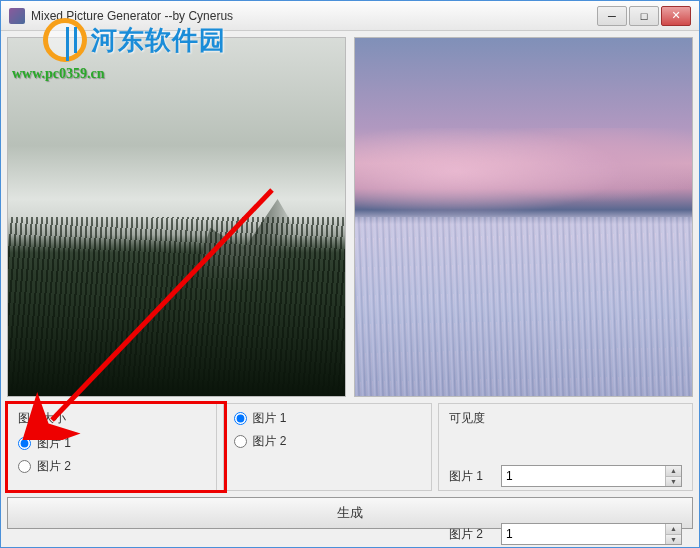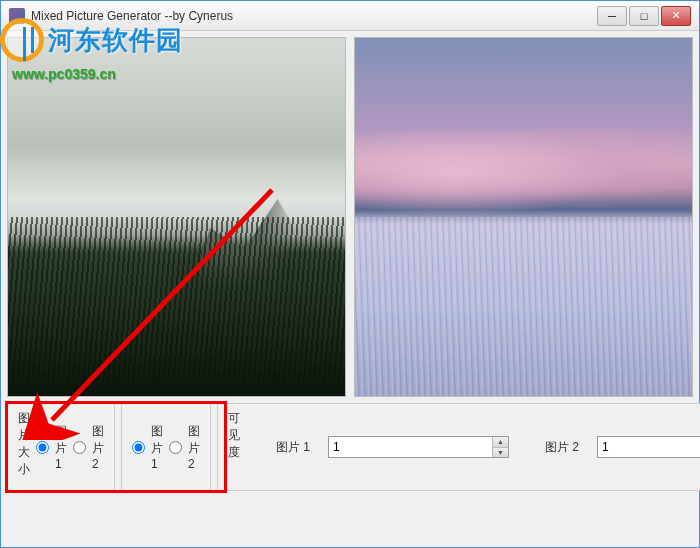--- a/index.html
+++ b/index.html
@@ -8,46 +8,46 @@
     .window { width: 700px; height: 548px; border: 1px solid #4a90d9; background: #f0f0f0; display: flex; flex-direction: column; }
     
     .titlebar { height: 30px; background: linear-gradient(to bottom, #fdfdfd, #e8e8e8); display: flex; align-items: center; padding: 0 8px; border-bottom: 1px solid #ccc; position: relative; }
     .titlebar-icon { width: 16px; height: 16px; background: linear-gradient(135deg, #8a5a9c, #4a6a9c); margin-right: 6px; border-radius: 2px; }
     .titlebar-text { font-size: 12px; color: #333; flex: 1; }
     .window-controls { display: flex; gap: 2px; }
     .win-btn { width: 30px; height: 20px; border: 1px solid #aaa; background: linear-gradient(to bottom, #f0f0f0, #ddd); display: flex; align-items: center; justify-content: center; font-size: 11px; cursor: pointer; border-radius: 2px; }
     .win-btn.close { background: linear-gradient(to bottom, #e9a0a0, #d04a4a); color: #fff; border-color: #a03030; }
     
     .watermark { position: absolute; top: 18px; left: 0px; z-index: 100; pointer-events: none; }
-    .watermark-logo { display: inline-flex; align-items: center; }
+    .watermark-logo { display: inline-flex; align-items: center; margin-left: 43px; }
     .wm-circle { width: 44px; height: 44px; border: 5px solid #f7a01a; border-radius: 50%; position: relative; background: rgba(255,255,255,0.5); }
     .wm-circle::before { content: ""; position: absolute; width: 3px; height: 34px; background: #1a8cd8; left: 18px; top: 4px; }
     .wm-circle::after { content: ""; position: absolute; width: 3px; height: 26px; background: #1a8cd8; left: 26px; top: 4px; }
     .wm-text { font-size: 26px; font-weight: bold; color: #1a8cd8; margin-left: 4px; text-shadow: 1px 1px 2px rgba(255,255,255,0.8); letter-spacing: 1px; }
-    .wm-url { position: absolute; top: 48px; left: 12px; font-size: 14px; font-weight: bold; color: #2aa82a; text-shadow: 1px 1px 1px rgba(0,0,0,0.3); }
+    .wm-url { position: absolute; top: 48px; left: 12px; font-size: 14px; font-weight: bold; color: #2aa82a; text-shadow: 1px 1px 1px rgba(0,0,0,0.3); font-family: Liberation Serif, serif; }
     
     .content { flex: 1; padding: 6px; display: flex; flex-direction: column; gap: 6px; }
     
     .images-row { display: flex; gap: 8px; height: 360px; }
     .image-box { flex: 1; border: 1px solid #bbb; position: relative; overflow: hidden; }
     
     .img-left { background: linear-gradient(to bottom, #d8dcd8 0%, #b8c0b8 30%, #e0e4e0 45%, #c8ccc8 55%, #405040 60%, #203020 80%, #101810 100%); }
     .img-left::before { content: ""; position: absolute; top: 45%; left: 40%; width: 50%; height: 40%; background: radial-gradient(ellipse at top, #909890 0%, #707870 30%, transparent 60%); clip-path: polygon(20% 100%, 40% 20%, 60% 35%, 80% 0%, 100% 40%, 100% 100%); }
     .img-left::after { content: ""; position: absolute; bottom: 0; left: 0; right: 0; height: 50%; background: repeating-linear-gradient(95deg, transparent 0px, transparent 3px, rgba(10,20,10,0.6) 3px, rgba(10,20,10,0.6) 5px), linear-gradient(to top, #0a140a, #283828 60%, transparent); }
     
     .img-right { background: linear-gradient(to bottom, #8090b8 0%, #b098c0 25%, #d8a8c0 35%, #c090b0 42%, #5a6890 48%, #d8d0e8 52%, #b8c0e0 75%, #9098c0 100%); }
     .img-right::before { content: ""; position: absolute; top: 25%; left: 0; right: 0; height: 30%; background: radial-gradient(ellipse at 30% 40%, #e8b8d0 0%, transparent 50%), radial-gradient(ellipse at 70% 30%, #d0a0c0 0%, transparent 40%); }
     .img-right::after { content: ""; position: absolute; bottom: 0; left: 0; right: 0; height: 50%; background: repeating-linear-gradient(88deg, rgba(180,190,220,0.4) 0px, rgba(200,200,230,0.6) 2px, rgba(140,150,190,0.5) 4px, rgba(210,200,225,0.4) 6px); }
     
     .arrow { position: absolute; top: 180px; left: 22px; width: 260px; height: 260px; z-index: 50; pointer-events: none; }
     
     .controls-row { display: flex; gap: 6px; height: 88px; position: relative; }
     .highlight-box { position: absolute; top: -2px; left: -2px; width: 222px; height: 92px; border: 3px solid #ee0000; z-index: 40; pointer-events: none; }
     
-    .group { border: 1px solid #ccc; background: #f0f0f0; padding: 6px 10px; display: flex; gap: 6px; }
+    .group { border: 1px solid #ccc; background: #f0f0f0; padding: 6px 10px; display: flex; flex-direction: column; gap: 6px; }
     .group-title { font-size: 12px; color: #333; margin-bottom: 2px; }
     .group.g1 { width: 216px; }
     .group.g2 { width: 216px; }
     .group.g3 { flex: 1; gap: 36px; }
     
     .radio-row { display: flex; align-items: center; gap: 6px; font-size: 12px; color: #333; }
     .radio-row input[type="radio"] { cursor: pointer; }
     .radio-row label { cursor: pointer; }
     
     .spin-row { display: flex; align-items: center; gap: 8px; }
@@ -141,14 +141,17 @@
             <input type="text" value="1" style="">
             <div class="spin-btns">
               <div class="spin-btn">▲</div>
               <div class="spin-btn">▼</div>
             </div>
           </div>
         </div>
       </div>
     </div>
 
+    <div class="generate-btn">
+      <span>生成</span>
+    </div>
   </div>
 </div>
 
 </body></html>

